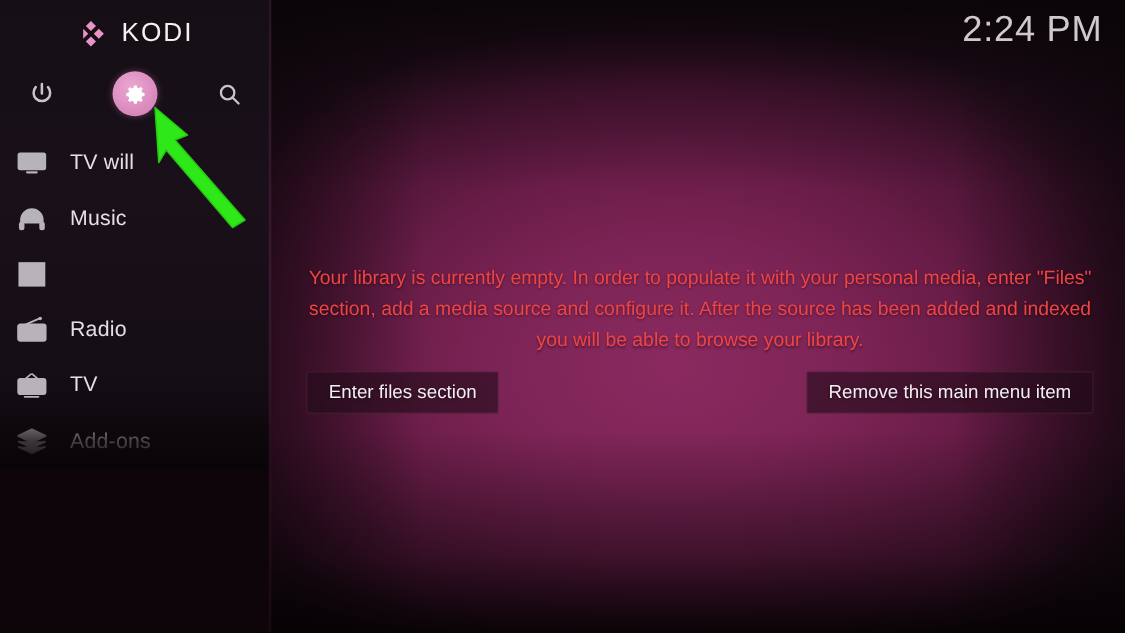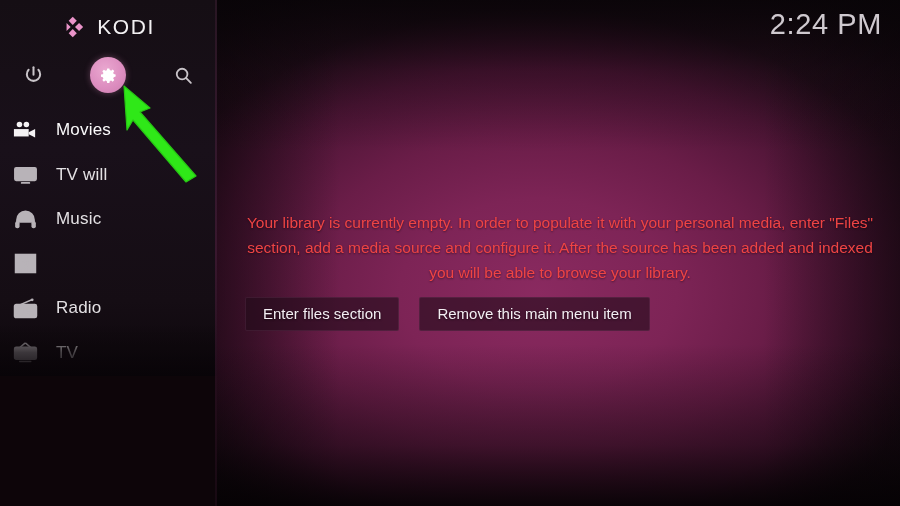--- a/index.html
+++ b/index.html
@@ -159,21 +159,21 @@
   }
   #empty-message {
     color: #ef4444;
     font-size: 15.5px;
     line-height: 25px;
     margin: 0 0 12px 0;
     text-shadow: 0 1px 2px rgba(0,0,0,0.45);
   }
   #empty-buttons {
     display: flex;
-    justify-content: flex-start;
+    justify-content: space-between;
     gap: 20px;
     margin-top: 10px;
   }
   .panel-btn {
     background: rgba(34,12,26,0.62);
     border: 1px solid rgba(150,90,130,0.18);
     color: #f3eef3;
     font-size: 15px;
     font-family: "Liberation Sans", sans-serif;
     padding: 7px 17px 8px 17px;
@@ -245,31 +245,20 @@
         <svg width="21" height="21" viewBox="0 0 24 24">
           <circle cx="10.4" cy="10.4" r="6.1" stroke="#c9c4c9" stroke-width="2.1" fill="none"></circle>
           <path d="M15.1 15.1 L20.4 20.4" stroke="#c9c4c9" stroke-width="2.1" stroke-linecap="round"></path>
         </svg>
       </div>
 
     </div>
 
     <div id="menu">
 
-      <div class="menu-item lvl-selected">
-        <span class="menu-icon">
-          <svg width="24" height="20" viewBox="0 0 26 20">
-            <circle cx="7" cy="4" r="3" stroke="none"></circle>
-            <circle cx="14.5" cy="4" r="3" stroke="none"></circle>
-            <path d="M1 9 h16 v8 h-16 z" stroke="none"></path>
-            <path d="M17 12.5 L24 9 v9 L17 14.5 z" stroke="none"></path>
-          </svg>
-        </span>
-        <span class="menu-label">Movies</span>
-      </div>
 
       <div class="menu-item lvl-normal">
         <span class="menu-icon">
           <svg width="25" height="20" viewBox="0 0 26 20" fill="none">
             <rect x="2" y="2.5" width="22" height="13" rx="1.3" stroke-width="1.8"></rect>
             <path d="M9 18.2 h8" stroke-width="1.8" stroke-linecap="round"></path>
           </svg>
         </span>
         <span class="menu-label">TV will</span>
       </div>

